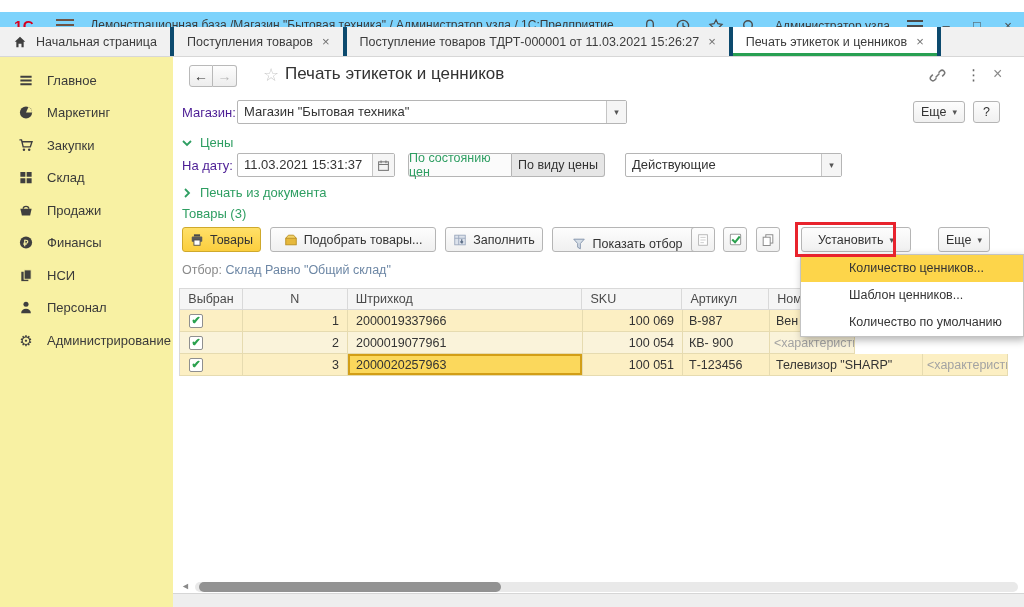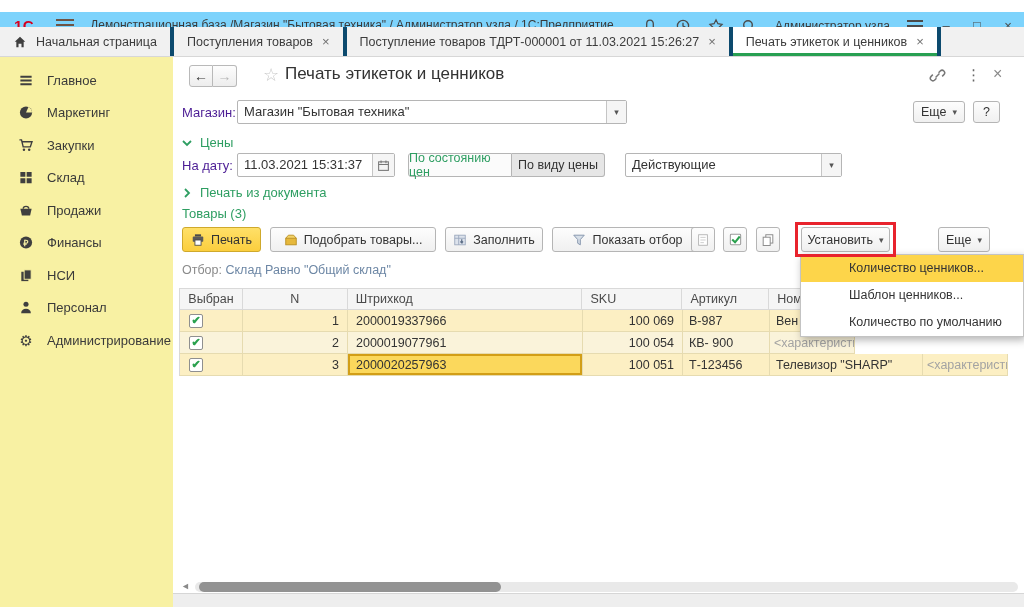--- a/index.html
+++ b/index.html
@@ -307,38 +307,38 @@
   </div>
 
   <span class="abs green" style="left:9px;top:149px;font-size:13px;">Товары (3)</span>
 
   <div class="abs btn ybtn" style="left:9px;top:170px;width:79px;height:25px;">
     <svg width="14" height="14" viewBox="0 0 16 16">
       <path d="M4.5 1.5h7V4h-7z" fill="#4a4a4a"></path>
       <rect x="2" y="4" width="12" height="6" rx="1" fill="#5a5a5a"></rect>
       <rect x="4.5" y="8" width="7" height="6" fill="#fff" stroke="#4a4a4a" stroke-width="1"></rect>
     </svg>
-    <span>Печать</span>
+    <span>Товары</span>
   </div>
   <div class="abs btn" style="left:97px;top:170px;width:166px;height:25px;">
     <svg width="14" height="14" viewBox="0 0 16 16">
       <path d="M2 6l3-3.5h6L14 6" fill="#f2d268" stroke="#b88d1e" stroke-width="1"></path>
       <rect x="2" y="6" width="12" height="7.5" fill="#e6b83c" stroke="#b88d1e" stroke-width="1"></rect>
     </svg>
     <span>Подобрать товары...</span>
   </div>
   <div class="abs btn" style="left:272px;top:170px;width:98px;height:25px;">
     <svg width="14" height="14" viewBox="0 0 16 16">
       <rect x="2" y="2.5" width="12" height="11" fill="#dde3ec" stroke="#9aa7bd" stroke-width="1"></rect>
       <path d="M2 6h12M6.5 2.5v11" stroke="#9aa7bd" stroke-width="1"></path>
       <path d="M10 7v4.2l-1.6-1.4M10 11.2l1.6-1.4" stroke="#5b6c85" stroke-width="1.4" fill="none"></path>
     </svg>
     <span>Заполнить</span>
   </div>
-  <div class="abs btn" style="left:379px;top:170px;width:151px;height:25px;">
+  <div class="abs btn" style="left:379px;top:170px;width:151px;height:25px;align-items:flex-end;">
     <svg width="14" height="14" viewBox="0 0 16 16">
       <path d="M2 2.5h12L9.5 7.5v6l-3-1.8V7.5z" fill="#d7dfe8" stroke="#8495ad" stroke-width="1.1"></path>
     </svg>
     <span>Показать отбор</span>
   </div>
   <div class="abs btn icbtn" style="left:518px;top:170px;">
     <svg width="14" height="14" viewBox="0 0 16 16">
       <rect x="3" y="2" width="10" height="12" fill="#fff" stroke="#b0b0b0" stroke-width="1"></rect>
       <path d="M5 5h6M5 8h6M5 11h4" stroke="#c8c8c8" stroke-width="1"></path>
     </svg>
@@ -348,21 +348,21 @@
       <rect x="2.5" y="2.5" width="11" height="11" rx="1" fill="#fff" stroke="#9a9a9a" stroke-width="1.1"></rect>
       <path d="M4.5 8l3 3L12.5 4.8" fill="none" stroke="#2aa14e" stroke-width="2.2"></path>
     </svg>
   </div>
   <div class="abs btn icbtn" style="left:583px;top:170px;">
     <svg width="14" height="14" viewBox="0 0 16 16">
       <rect x="5.5" y="2" width="8" height="9.5" fill="#fff" stroke="#8a8a8a" stroke-width="1.1"></rect>
       <rect x="2.5" y="4.8" width="8" height="9.5" fill="#fff" stroke="#8a8a8a" stroke-width="1.1"></rect>
     </svg>
   </div>
-  <div class="abs btn" style="left:628px;top:170px;width:89px;height:25px;">
+  <div class="abs btn" style="left:628px;top:170px;width:110px;height:25px;">
     <span>Установить</span>
     <span style="font-size:9px;color:#555;">▾</span>
   </div>
   <div class="abs btn" style="left:765px;top:170px;width:52px;height:25px;">
     <span>Еще</span>
     <span style="font-size:9px;color:#555;">▾</span>
   </div>
 
   <div class="annotation"></div>
 

